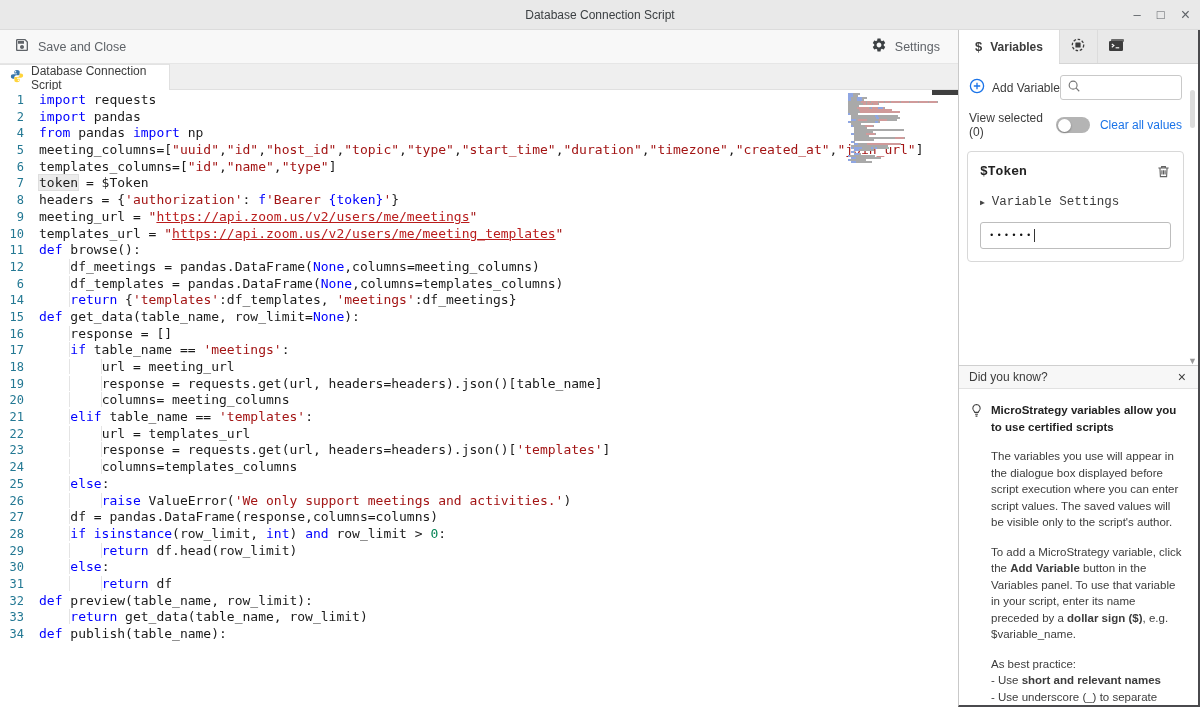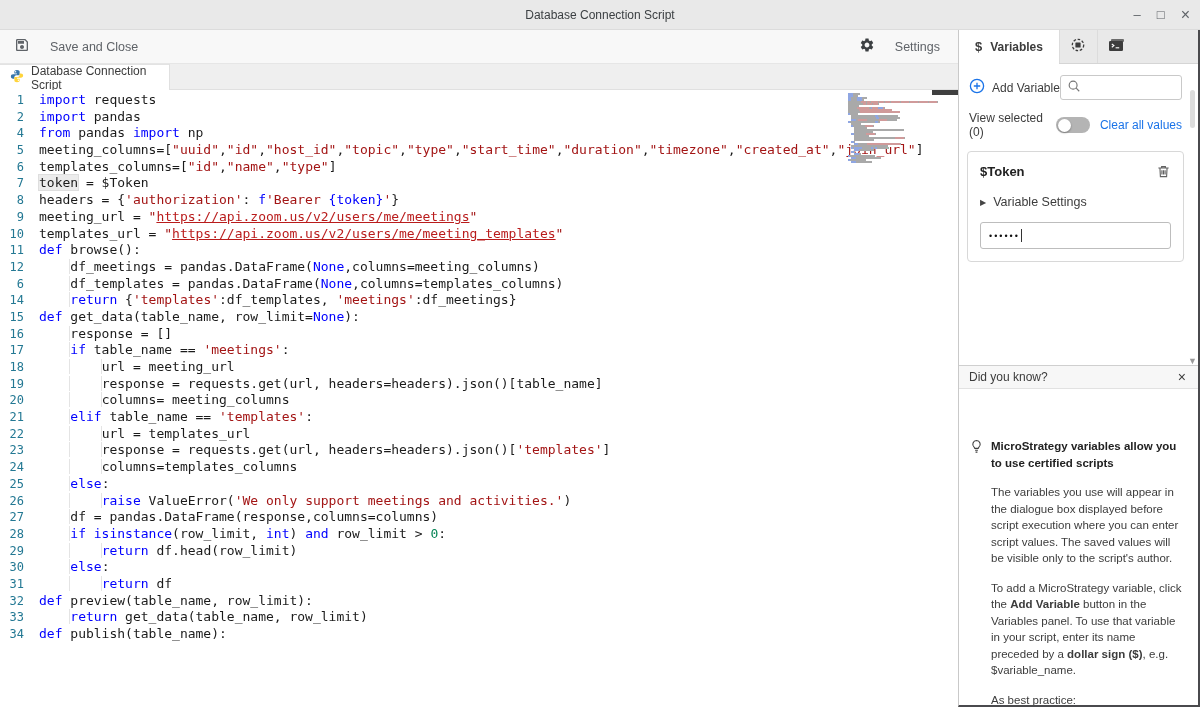--- a/index.html
+++ b/index.html
@@ -12,21 +12,21 @@
   .win-controls { position:absolute; right:10px; top:0; height:30px; display:flex; gap:16px; align-items:center; z-index:2; }
   .win-controls span { color:#5f6368; font-size:13px; cursor:default; line-height:30px; }
 
   
   .main-row { display:flex; height:677px; }
   .left { width:958px; flex:none; display:flex; flex-direction:column; background:#fff; }
   .rpanel { flex:1; min-width:0; border-left:1px solid #c9c9c9; border-right:2px solid #4a4a4d; border-bottom:2px solid #4a4a4d; display:flex; flex-direction:column; background:#fff; }
 
   
   .toolbar { height:34px; background:#f8f8f8; border-bottom:1px solid #e6e6e6; display:flex; align-items:center; justify-content:space-between; padding:0 18px 0 14px; }
-  .toolbtn { display:flex; align-items:center; gap:20px; font-size:12.5px; color:#5f6368; cursor:pointer; }
+  .toolbtn { display:flex; align-items:center; gap:8px; font-size:12.5px; color:#5f6368; cursor:pointer; }
 
   
   .tabbar { height:26px; background:#efefef; border-bottom:1px solid #e0e0e0; display:flex; align-items:flex-end; }
   .etab { height:26px; width:170px; background:#fff; border-right:1px solid #e0e0e0; border-top:1px solid #e3e3e3; display:flex; align-items:center; gap:7px; padding:0 10px; font-size:12px; color:#3c3c3c; margin-bottom:-1px; }
 
   
   .editor { flex:1; position:relative; background:#fff; padding-top:3px; overflow:hidden; font-family:"DejaVu Sans Mono", monospace; }
   .code-line { white-space:pre; line-height:14px; height:16.7px; font-size:13px; }
   .ln { display:inline-block; width:24px; text-align:right; color:#237893; font-size:12px; margin-right:15px; }
   .lc { white-space:pre; }
@@ -54,36 +54,36 @@
   
   .pbody { position:relative; flex:1; display:flex; flex-direction:column; background:#fff; overflow:hidden; }
   .addrow { display:flex; align-items:center; justify-content:space-between; margin:11px 16px 0 10px; }
   .addbtn { display:flex; align-items:center; gap:7px; font-size:12px; color:#3c3c3c; cursor:pointer; }
   .searchbox { display:flex; align-items:center; gap:4px; width:122px; height:25px; border:1px solid #c9c9c9; border-radius:3px; padding:0 6px; background:#fff; }
   .searchbox input { border:none; outline:none; width:90px; font-size:12px; font-family:"Liberation Sans",sans-serif; }
   .viewrow { display:flex; align-items:center; margin:11px 16px 0 10px; font-size:12px; color:#3c3c3c; }
   .toggle { width:34px; height:16px; border-radius:9px; background:#b4b4b4; position:relative; margin:0 10px 0 8px; cursor:pointer; flex:none; }
   .toggle .knob { position:absolute; left:2px; top:1.5px; width:13px; height:13px; border-radius:50%; background:#fff; box-shadow:0 1px 2px rgba(0,0,0,.35); }
   .clear-link { color:#1a73e8; font-size:12px; cursor:pointer; white-space:nowrap; }
-  .vcard { margin:12px 14px 0 8px; border:1px solid #d8d8d8; border-radius:4px; background:#fff; padding:12px; }
+  .vcard { margin:12px 14px 0 8px; border:1px solid #d8d8d8; border-radius:4px; background:#fff; padding:12px;font-family:Liberation Mono, monospace; }
   .vhead { display:flex; align-items:flex-start; justify-content:space-between; }
   .vname { font-size:13px; font-weight:bold; color:#222; }
   .trash-btn { background:none; border:none; cursor:pointer; padding:0; }
   .vsettings { display:flex; align-items:center; gap:7px; margin-top:13px; font-size:12.5px; color:#3c3c3c; cursor:pointer; }
   .tri { font-size:8px; color:#444; }
   .vinput { margin-top:13px; height:27px; border:1px solid #bdbdbd; border-radius:3px; display:flex; align-items:center; padding:0 8px; cursor:text; }
   .dots { font-size:9px; letter-spacing:2px; color:#111; }
   .caret { display:inline-block; width:1px; height:13px; background:#333; margin-left:1px; }
 
   .pscroll { position:absolute; top:0; right:0; width:12px; height:304px; }
   .pthumb { position:absolute; top:26px; right:3px; width:5px; height:38px; background:#dcdcdc; border-radius:3px; }
   .pdown { position:absolute; bottom:2px; right:1px; font-size:9px; color:#9a9a9a; }
 
   
-  .dyk { margin-top:auto; height:340px; border-top:1px solid #cfcfcf; display:flex; flex-direction:column; overflow:hidden;gap:36px; }
+  .dyk { margin-top:auto; height:340px; border-top:1px solid #cfcfcf; display:flex; flex-direction:column; overflow:hidden; }
   .dyk-head { height:23px; flex:none; background:#f7f7f7; border-bottom:1px solid #e2e2e2; display:flex; align-items:center; justify-content:space-between; padding:0 12px 0 10px; font-size:12px; color:#3c3c3c; }
   .dyk-x { font-size:14px; color:#3c3c3c; cursor:pointer; }
   .dyk-body { padding:13px 14px 0 10px; display:flex; gap:7px; }
   .bulb { flex:none; margin-top:1px; }
   .dyk-texts { font-size:11.5px; color:#3c3c3c; line-height:16.5px; }
   .dyk-title { font-weight:bold; color:#222; }
   .dyk-p { margin-top:13px; }
   .dyk-bp { margin-top:13px; }
 </style>
 </head>

